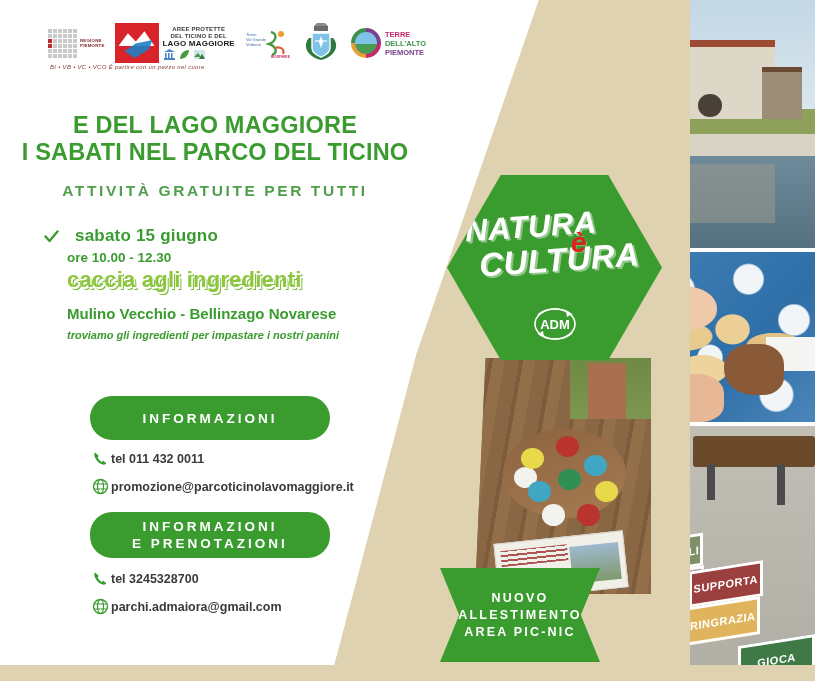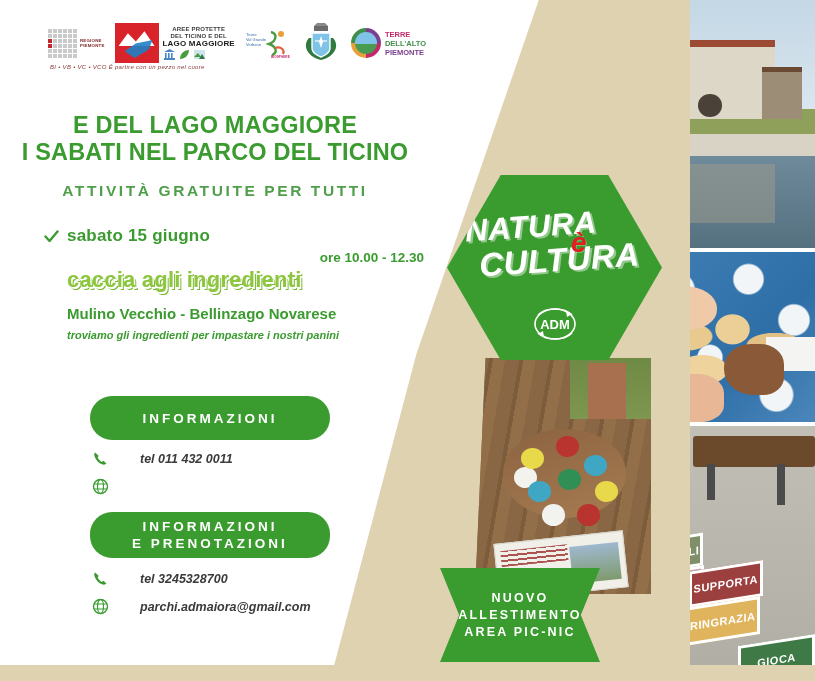--- a/index.html
+++ b/index.html
@@ -174,38 +174,38 @@
 
   .logo-sub { position:absolute; left:50px; top:64px; font-size:6px; color:#8a3a3a;
      font-style:italic; letter-spacing:.3px; }
 
   .title { position:absolute; left:0; top:112px; width:430px; text-align:center;
      color:#3a9b2f; font-size:23.5px; font-weight:800; line-height:27px; letter-spacing:.2px; }
   .subtitle { position:absolute; left:0; top:182px; width:430px; text-align:center;
      color:#4f9e4a; font-size:15.5px; font-weight:800; letter-spacing:2.6px; }
 
   .event { position:absolute; left:44px; top:226px; width:380px; }
-  .ev-date { display:flex; align-items:center; gap:8px; color:#3a9b2f;
+  .ev-date { display:flex; align-items:center; gap:16px; color:#3a9b2f;
      font-size:17px; font-weight:800; letter-spacing:.2px; }
   .ev-check { width:15px; height:15px; flex:none; }
-  .ev-time { margin-left:23px; margin-top:4px; color:#3a9b2f; font-size:13.5px; font-weight:700;text-align:right; }
+  .ev-time { margin-left:23px; margin-top:4px; color:#3a9b2f; font-size:13.5px; font-weight:700; }
   .ev-act { margin-left:23px; margin-top:2px; font-size:22px; font-weight:800; letter-spacing:.2px;
      color:#8dc63f; text-shadow: 1.5px 1.5px 0 #ffffff, 2.5px 2.5px 0 #7ab82e; }
   .ev-place { margin-left:23px; margin-top:12px; color:#3a9b2f; font-size:15px; font-weight:800; }
   .ev-note { margin-left:23px; margin-top:7px; color:#3a9b2f; font-size:11px;
      font-weight:700; font-style:italic; }
 
   .cta { position:absolute; width:240px; height:44px; left:90px;
      background:#3a9b2f; border-radius:22px; color:#fff;
      display:flex; align-items:center; justify-content:center; text-align:center;
      font-size:13.5px; font-weight:800; letter-spacing:3px; line-height:17px; }
   .cta-1 { top:396px; }
   .cta-2 { top:512px; height:46px; }
 
-  .contact { position:absolute; left:92px; display:flex; align-items:center; gap:31px;font-style:italic; }
+  .contact { position:absolute; left:92px; display:flex; align-items:center; gap:2px; }
   .c1 { top:450px; } .c2 { top:478px; } .c3 { top:570px; } .c4 { top:598px; }
   .c-ico { width:17px; height:17px; flex:none; }
   .c-txt { color:#3a3a3a; font-size:12.5px; font-weight:700; }
 
   
   .hex-main {
     position:absolute; left:447px; top:175px; width:215px; height:185px;
     background:#3a9b2f; z-index:5;
     clip-path: polygon(25% 0, 75% 0, 100% 50%, 75% 100%, 25% 100%, 0 50%);
     display:flex; flex-direction:column; align-items:center; justify-content:flex-start;
@@ -470,20 +470,21 @@
     </div>
 
     <div class="contact c2">
       <span class="c-ico">
         <svg viewBox="0 0 17 17" width="17" height="17">
             <circle cx="8.5" cy="8.5" r="7" fill="none" stroke="#3a9b2f" stroke-width="1.4"></circle>
             <ellipse cx="8.5" cy="8.5" rx="3" ry="7" fill="none" stroke="#3a9b2f" stroke-width="1.2"></ellipse>
             <path d="M1.8 6 H15.2 M1.8 11 H15.2" stroke="#3a9b2f" stroke-width="1.2"></path>
           </svg>
       </span>
+      <span class="c-txt">promozione@parcoticinolavomaggiore.it</span>
     </div>
 
     <div class="cta cta-2">
       <div>
         <div>INFORMAZIONI</div>
         <div>E PRENOTAZIONI</div>
       </div>
     </div>
 
     <div class="contact c3">

